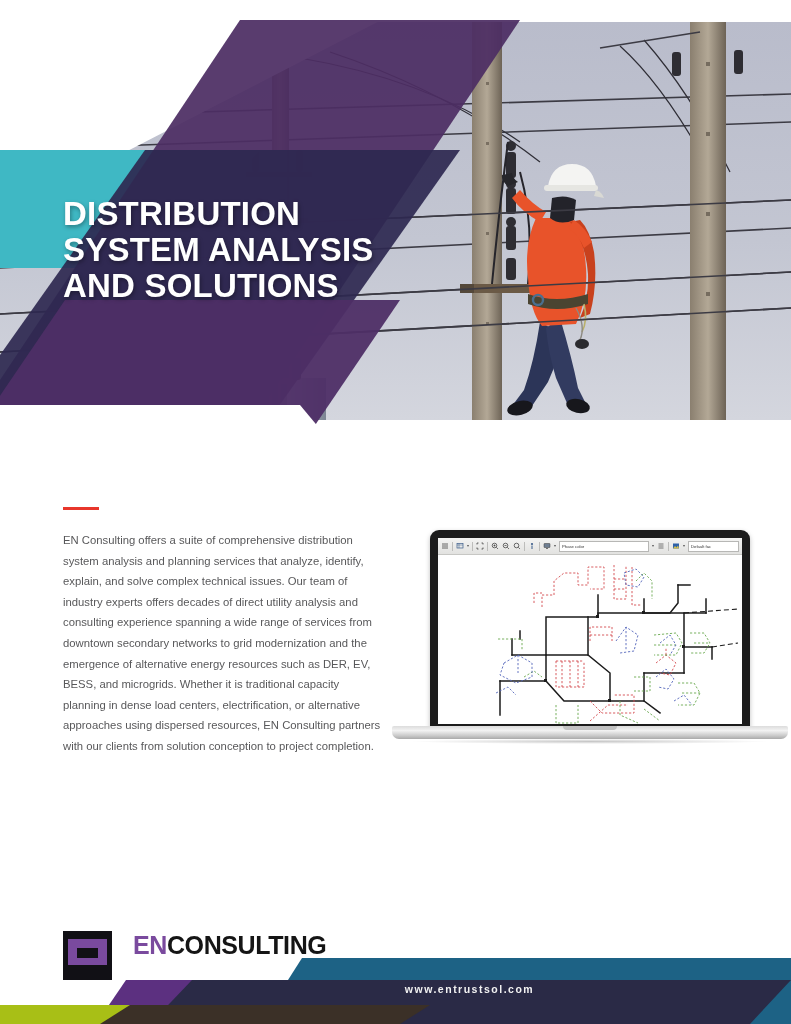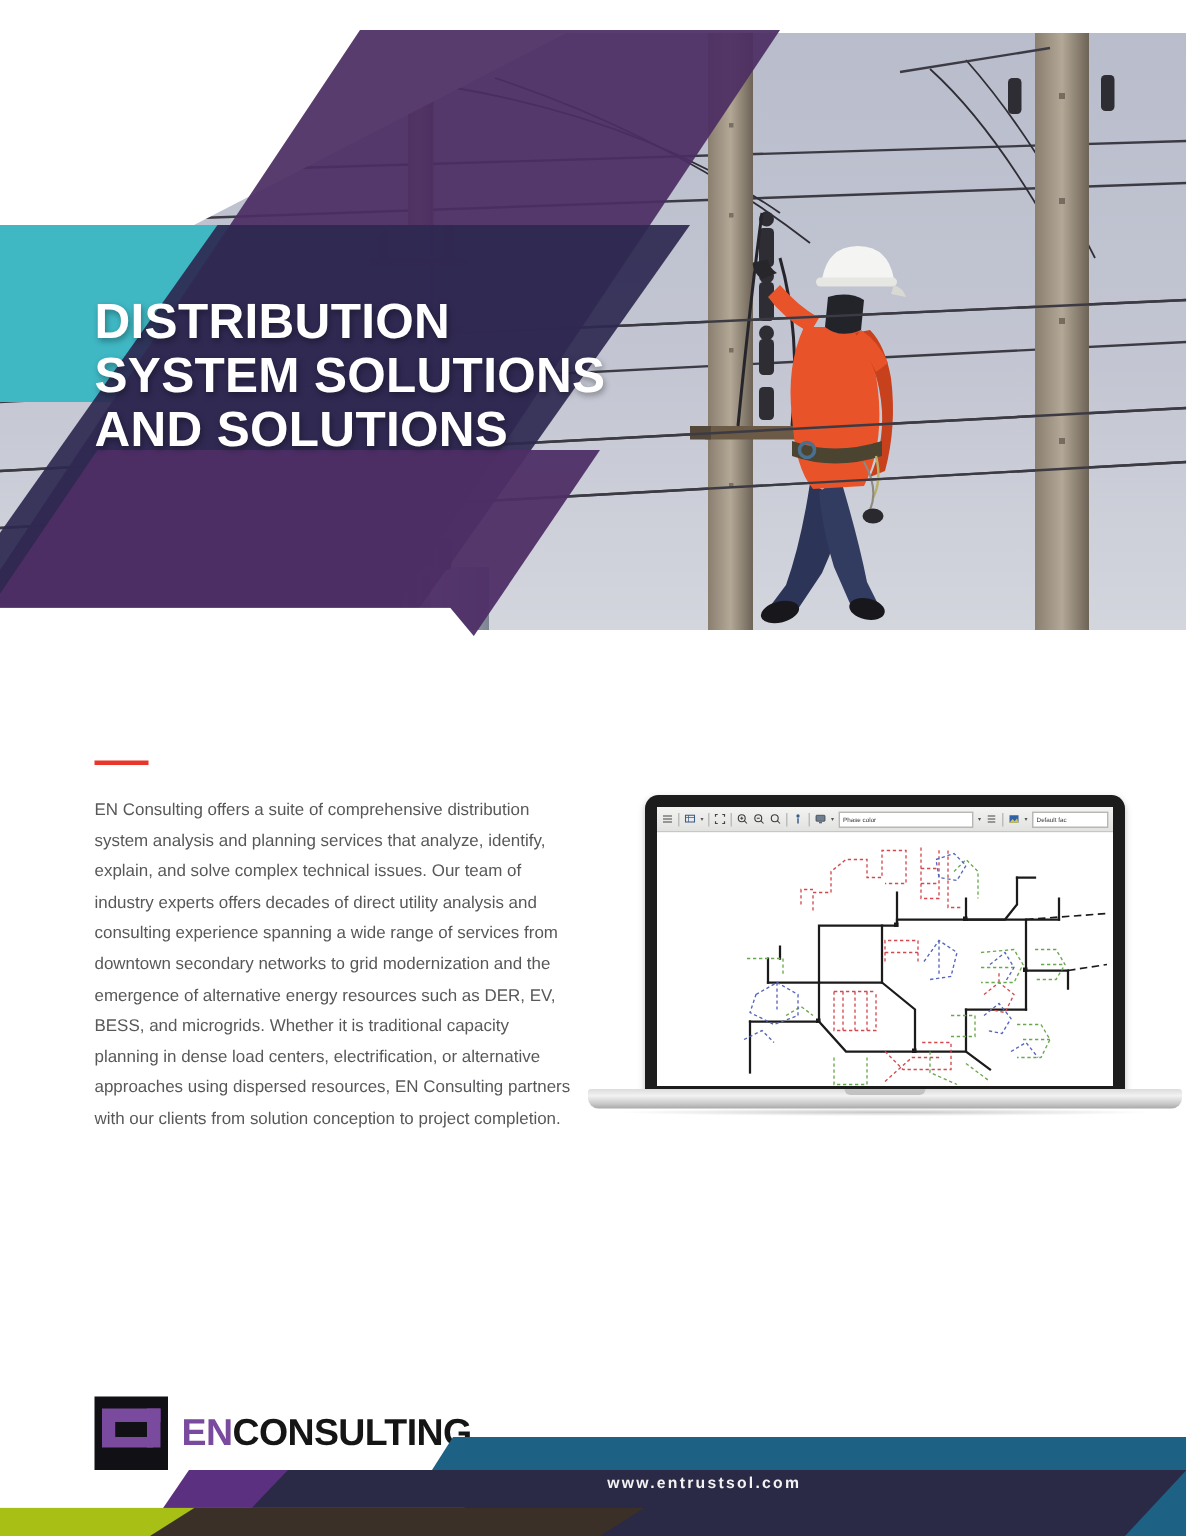--- a/index.html
+++ b/index.html
@@ -105,21 +105,21 @@
   .base:after{
     content:"";position:absolute;left:50%;top:0;transform:translateX(-50%);
     width:54px;height:4px;background:#c2c2c2;border-radius:0 0 5px 5px;
   }
   .base-shadow{
     position:absolute;left:18px;top:209px;width:360px;height:5px;
     background:radial-gradient(ellipse at center, rgba(0,0,0,0.22), rgba(0,0,0,0) 70%);
   }
 
   
-  .logo{position:absolute;left:63px;top:931px;display:flex;align-items:center;gap:9px;}
+  .logo{position:absolute;left:63px;top:931px;display:flex;align-items:flex-start;gap:21px;}
   .logo-mark{width:49px;height:49px;position:relative;background:#111015;}
   .logo-mark .bar{position:absolute;background:#7a4a9e;}
   .logo-mark .b1{left:5px;top:8px;width:39px;height:9px;}
   .logo-mark .b2{left:5px;top:17px;width:9px;height:16px;}
   .logo-mark .b3{left:5px;top:27px;width:34px;height:7px;}
   .logo-mark .b4{left:35px;top:8px;width:9px;height:26px;}
   .logo-mark .cut{position:absolute;background:#111015;left:14px;top:17px;width:21px;height:10px;}
   .logo-word{font-size:25px;font-weight:bold;letter-spacing:-0.4px;white-space:nowrap;}
   .logo-en{color:#7a4a9e;}
   .logo-consulting{color:#151515;}
@@ -304,21 +304,21 @@
 
     <div class="hero-shape white-top-left"></div>
     <div class="hero-shape teal-band"></div>
     <div class="hero-shape purple-big"></div>
     <div class="hero-shape purple-dark"></div>
     <div class="hero-shape purple-band-mid"></div>
     <div class="hero-shape white-notch"></div>
 
     <div class="hero-title">
       <div>DISTRIBUTION</div>
-      <div>SYSTEM SOLUTIONS</div>
+      <div>SYSTEM ANALYSIS</div>
       <div>AND SOLUTIONS</div>
     </div>
   </div>
 
   <div class="solutions">
     <div class="sec-rule"></div>
     <p class="sec-body">EN Consulting offers a suite of comprehensive distribution system analysis and planning services that analyze, identify, explain, and solve complex technical issues. Our team of industry experts offers decades of direct utility analysis and consulting experience spanning a wide range of services from downtown secondary networks to grid modernization and the emergence of alternative energy resources such as DER, EV, BESS, and microgrids. Whether it is traditional capacity planning in dense load centers, electrification, or alternative approaches using dispersed resources, EN Consulting partners with our clients from solution conception to project completion.</p>
   </div>
 
   <div class="laptop">

